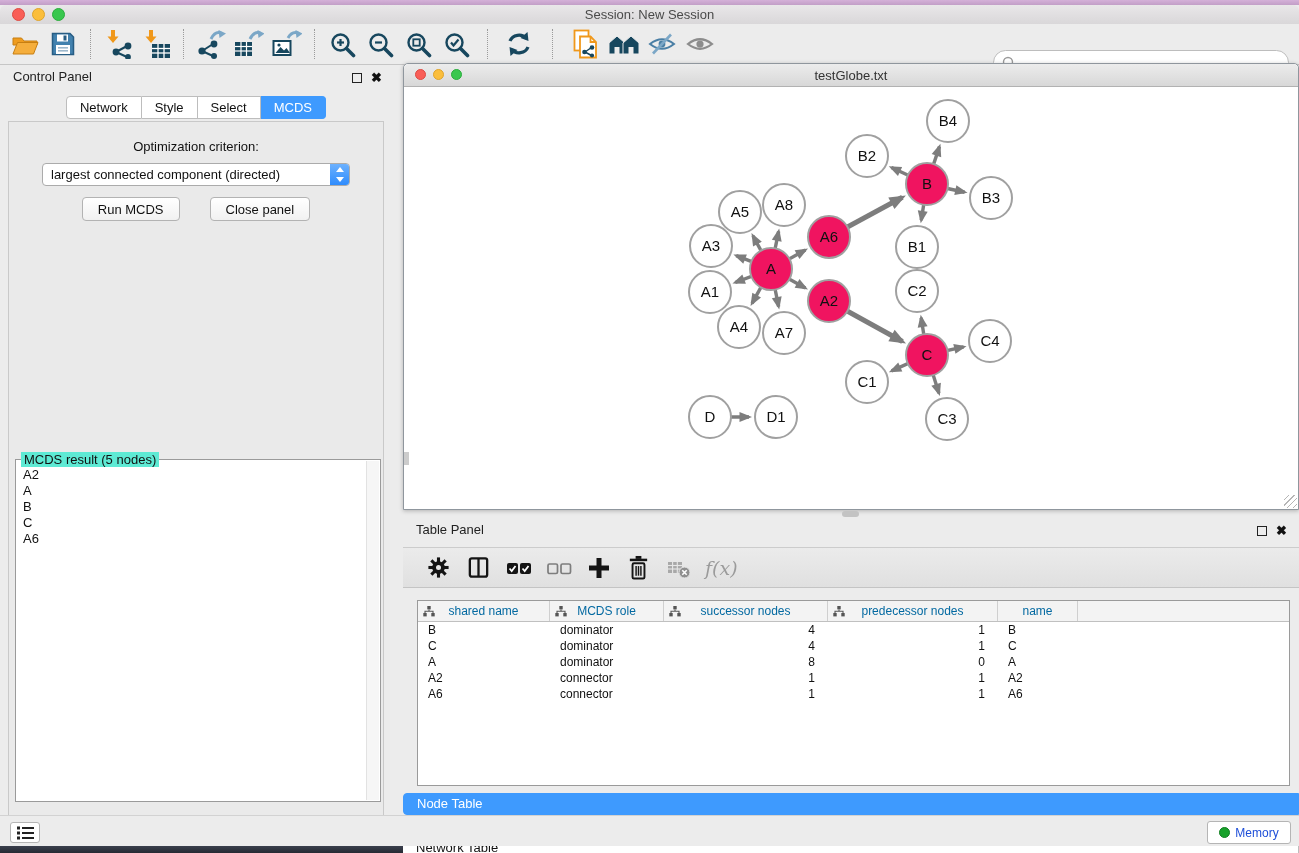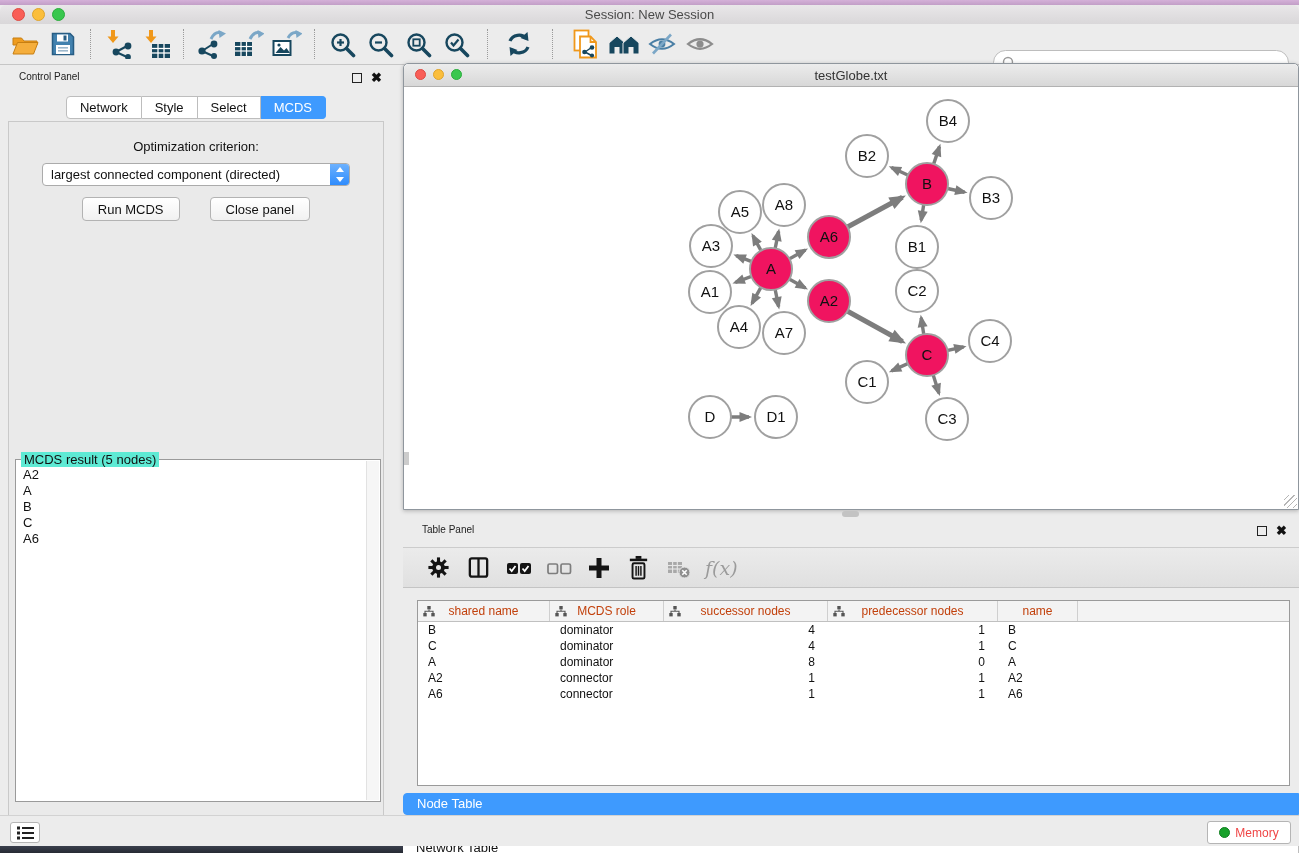--- a/index.html
+++ b/index.html
@@ -30,21 +30,21 @@
   .toolbar { left:0; top:19px; width:100%; height:41px; display:flex; align-items:center; padding-left:6px; border-bottom:1px solid #c6c6c6; }
   .tb-btn { width:38px; height:36px; display:flex; align-items:center; justify-content:center; cursor:default; }
   .tb-sep { width:1px; height:30px; border-left:1px dotted #9a9a9a; margin:0 8px; }
   .search-wrap { position:absolute; right:10px; top:26px; width:296px; height:25px; background:#fff; border:1px solid #bdbdbd; border-radius:13px; }
   .search-wrap svg { position:absolute; left:8px; top:5px; }
   .search-input { position:absolute; left:26px; top:1px; width:262px; height:21px; border:none; outline:none; font-size:13px; background:transparent; }
 
   
   .control-panel { left:0; top:60px; width:392px; height:755px; }
   .cp-header { left:0; top:0; width:100%; height:24px; }
-  .panel-title { font-size:10px; color:#222; line-height:24px; padding-left:19px; }
+  .panel-title { font-size:13px; color:#222; line-height:24px; padding-left:13px; }
   .float-icon { width:10px; height:10px; border:1.5px solid #222; top:8px; }
   .close-icon { font-size:13px; font-weight:bold; color:#111; top:5px; }
   .cp-tabs { left:0; top:31px; width:100%; display:flex; justify-content:center; }
   .tab { height:23px; line-height:21px; font-size:13px; padding:0 13px; background:#fff; border:1px solid #bdbdbd; border-left:none; color:#111; }
   .tab:first-child { border-left:1px solid #bdbdbd; border-radius:4px 0 0 4px; }
   .tab:last-child { border-radius:0 4px 4px 0; }
   .tab.active { background:#3e9afe; border-color:#3e9afe; color:#fff; }
   .cp-inner { left:8px; top:56px; width:376px; height:695px; background:#eaeaea; border:1px solid #c9c9c9; }
   .opt-label { margin-top:17px; text-align:center; font-size:13px; color:#111; }
   .select-box { position:relative; margin:9px auto 0 auto; width:308px; height:23px; background:#fff; border:1px solid #ababab; border-radius:4px; }
@@ -72,34 +72,34 @@
 
   .splitter-handle { left:842px; top:506px; width:17px; height:6px; background:#c3c3c3; border-radius:3px; }
 
   
   .table-panel { left:403px; top:513px; width:896px; height:302px; }
   .tp-toolbar { left:0; top:29px; width:100%; height:41px; background:linear-gradient(#ebebeb,#e0e0e0); border-top:1px solid #cccccc; border-bottom:1px solid #c4c4c4; display:flex; align-items:center; padding-left:22px; gap:13px; }
   .tp-btn { width:27px; height:27px; display:flex; align-items:center; justify-content:center; }
   .fx-label { font-family:"DejaVu Serif", serif; font-style:italic; font-size:19px; color:#9b9b9b; }
   .tp-table { left:14px; top:82px; width:873px; height:186px; background:#fff; border:1px solid #9a9a9a; }
   .tp-thead { display:flex; height:21px; background:#f3f3f3; border-bottom:1px solid #c0c0c0; }
-  .th { position:relative; height:100%; border-right:1px solid #cfcfcf; display:flex; align-items:center; justify-content:center; font-size:12px; color:#c2410c; }
+  .th { position:relative; height:100%; border-right:1px solid #cfcfcf; display:flex; align-items:center; justify-content:center; font-size:12px; color:#0369a1; }
   .th .col-icon { position:absolute; left:5px; top:5px; }
   .tp-row { display:flex; height:16px; }
   .td { font-size:12px; color:#111; line-height:16px; padding:0 10px; overflow:hidden; white-space:nowrap; }
   .td.right { text-align:right; padding-right:13px; }
   .tp-tabs { left:0; top:275px; width:100%; display:flex; justify-content:center;flex-direction:column; }
   .tp-tabs .tab { height:22px; line-height:20px; }
 
   
   .status-bar { left:0; top:810px; width:1299px; height:31px; background:#ececec; border-top:1px solid #d2d2d2; }
   .sb-left-btn { left:10px; top:6px; width:30px; height:21px; background:#fff; border:1px solid #b5b5b5; border-radius:3px; display:flex; align-items:center; justify-content:center; }
   .memory-btn { right:8px; top:5px; width:84px; height:23px; background:#fff; border:1px solid #b5b5b5; border-radius:3px; display:flex; align-items:center; justify-content:center; gap:5px; }
   .memory-dot { width:11px; height:11px; border-radius:50%; background:#18a12b; border:1px solid #0f7e1f; }
-  .memory-label { font-size:12px; color:#ef4444; }
+  .memory-label { font-size:12px; color:#1d4ed8; }
 
   svg text { font-family:"Liberation Sans", sans-serif; }
 </style>
 </head>
 <body>
 
 <div class="abs strip-top"></div>
 <div class="abs strip-bottom"></div>
 
 <div class="abs app">

